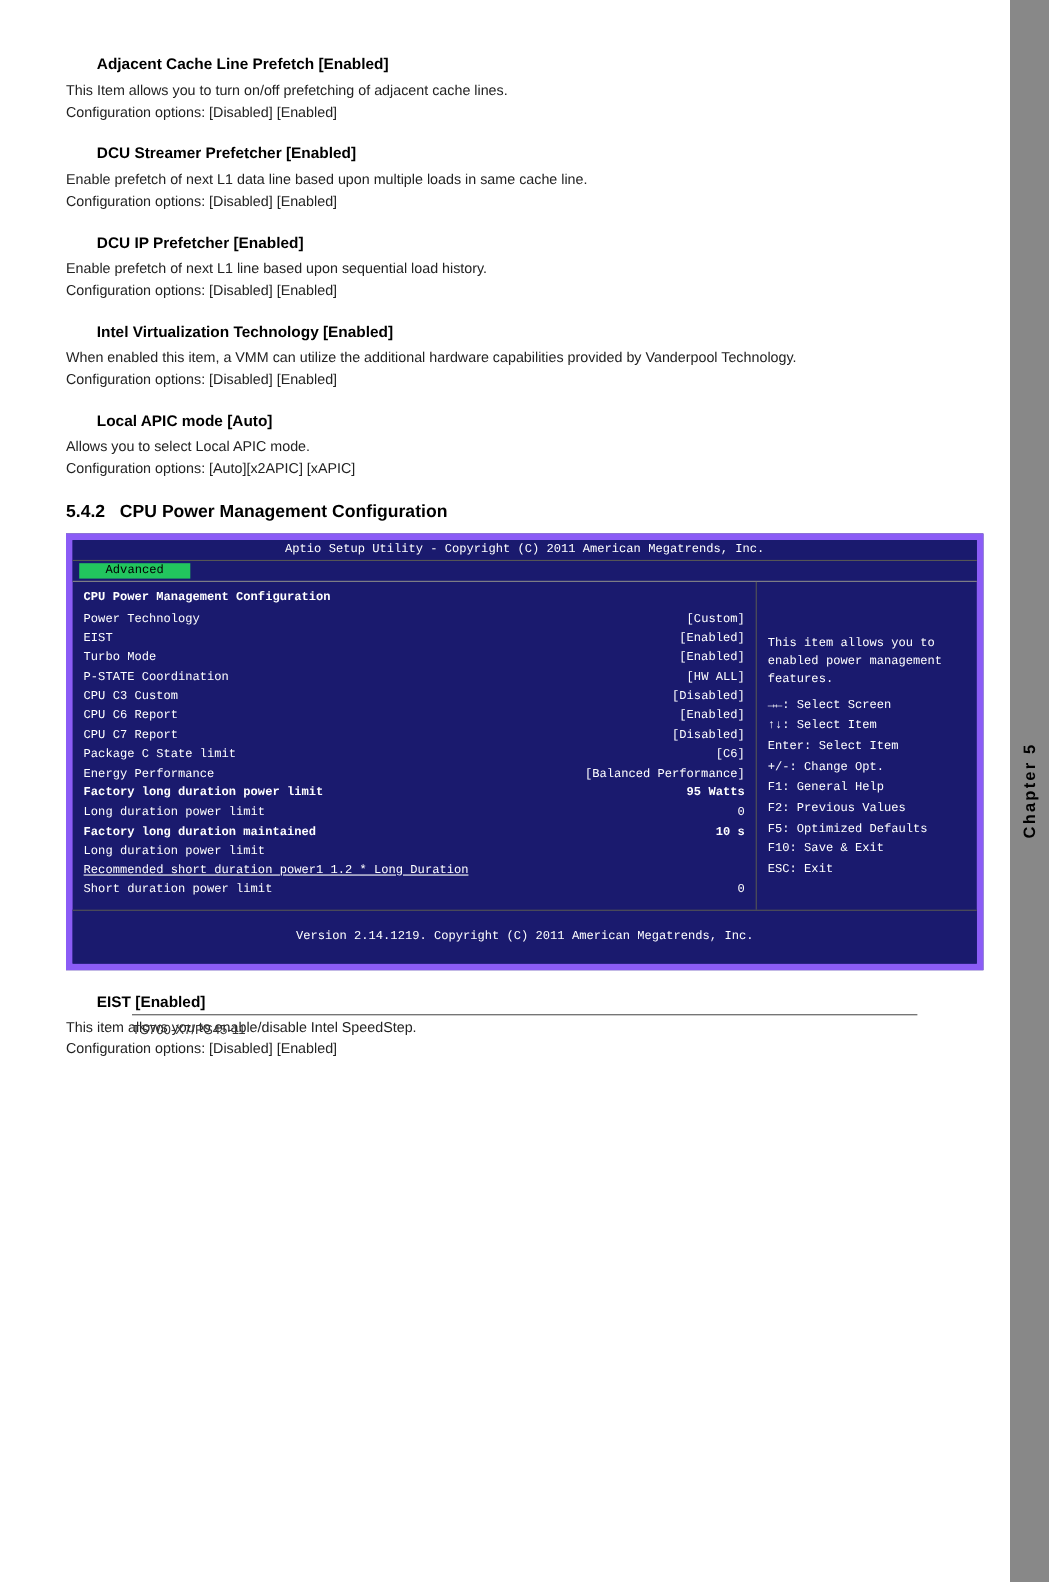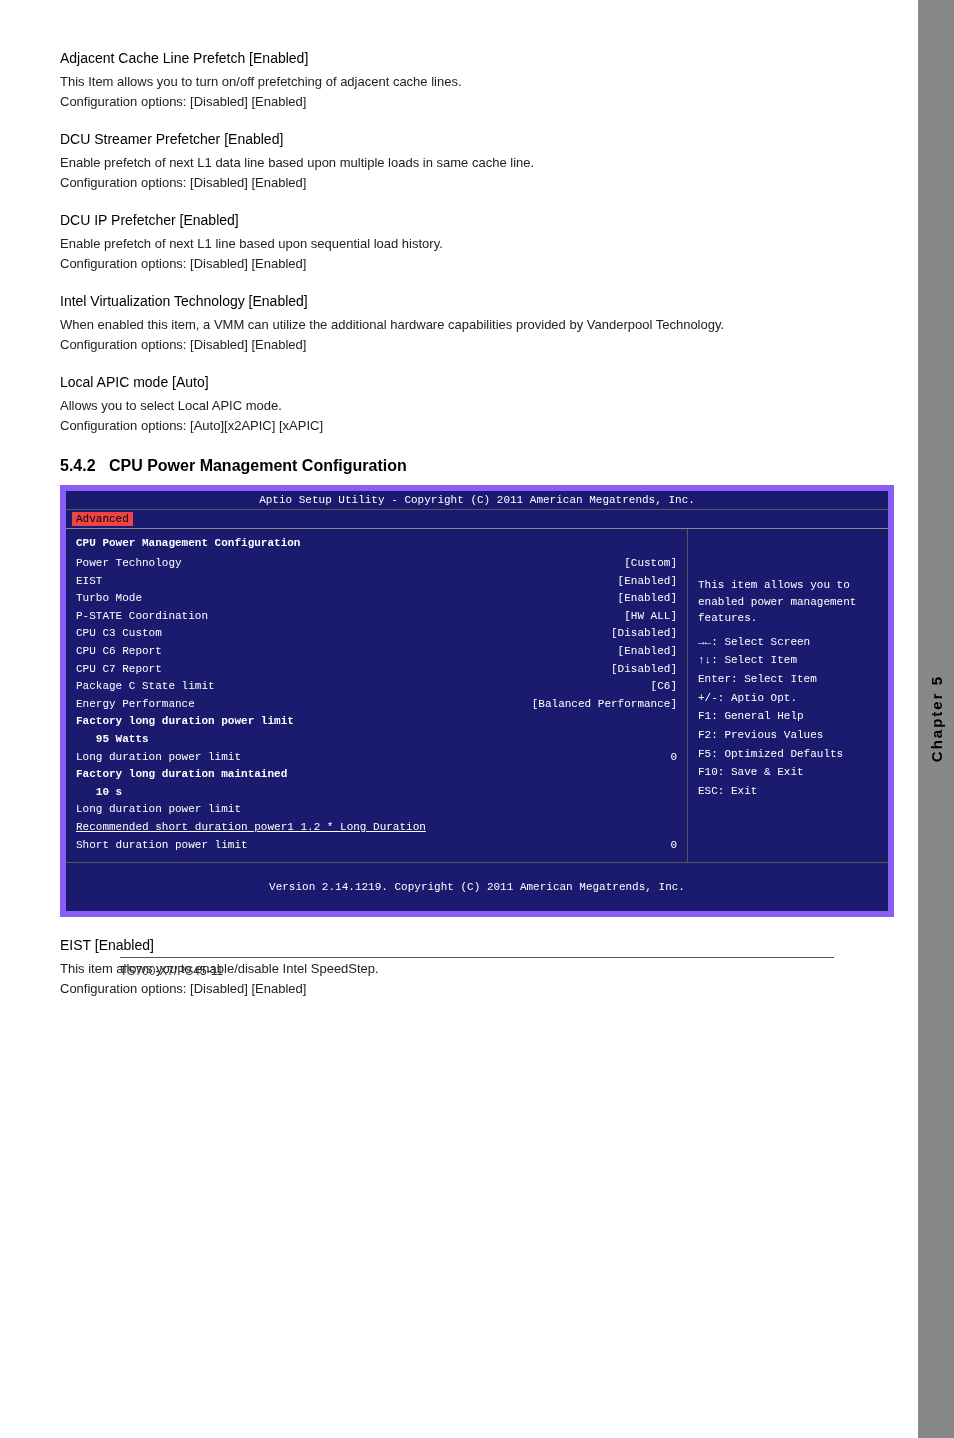--- a/index.html
+++ b/index.html
@@ -7,23 +7,24 @@
       font-family: Arial, sans-serif;
       font-size: 13px;
       background: #fff;
       color: #000;
       width: 954px;
       min-height: 1438px;
       padding: 30px 60px 30px 60px;
     }
     .section-title {
       font-size: 14px;
-      font-weight: normal;
+      font-weight: bold;
       margin-bottom: 6px;
       margin-top: 20px;
+      margin-left: 28px;
     }
     .section-body {
       font-size: 13px;
       line-height: 1.5;
       color: #222;
       margin-bottom: 10px;
     }
     .section-42-title {
       font-size: 16px;
       font-weight: bold;
@@ -48,23 +49,23 @@
       font-size: 11px;
       border-bottom: 1px solid #555;
     }
     .bios-tab-bar {
       background: #1a1a6e;
       padding: 2px 6px;
       border-bottom: 1px solid #888;
     }
     .bios-tab {
       display: inline-block;
-      background: #ef4444;
+      background: #22c55e;
       color: #000;
-      padding: 1px 4px;
+      padding: 1px 24px;
       font-size: 11px;
       font-family: 'Courier New', monospace;
     }
     .bios-content {
       display: flex;
       flex-direction: row;
     }
     .bios-left {
       flex: 1;
       padding: 8px 10px;
@@ -87,21 +88,20 @@
     .bios-row {
       display: flex;
       justify-content: space-between;
       font-size: 11px;
       color: #fff;
       line-height: 1.6;
       font-family: 'Courier New', monospace;
     }
     .bios-row-bold {
       font-weight: bold;
-      flex-direction: column;
     }
     .bios-row-label {
       min-width: 200px;
     }
     .bios-row-value {
       color: #fff;
     }
     .bios-row-full {
       font-size: 11px;
       color: #fff;
@@ -267,21 +267,21 @@
         </div>
       </div>
       <div class="bios-right">
         <div class="bios-right-help">
           This item allows you to<br>enabled power management<br>features.
         </div>
         <div class="bios-right-keys">
           <div>→←: Select Screen</div>
           <div>↑↓: Select Item</div>
           <div>Enter: Select Item</div>
-          <div>+/-: Aptio Opt.</div>
+          <div>+/-: Change Opt.</div>
           <div>F1: General Help</div>
           <div>F2: Previous Values</div>
           <div>F5: Optimized Defaults</div>
           <div>F10: Save &amp; Exit</div>
           <div>ESC: Exit</div>
         </div>
       </div>
     </div>
     <div class="bios-footer">Version 2.14.1219. Copyright (C) 2011 American Megatrends, Inc.</div>
   </div>

